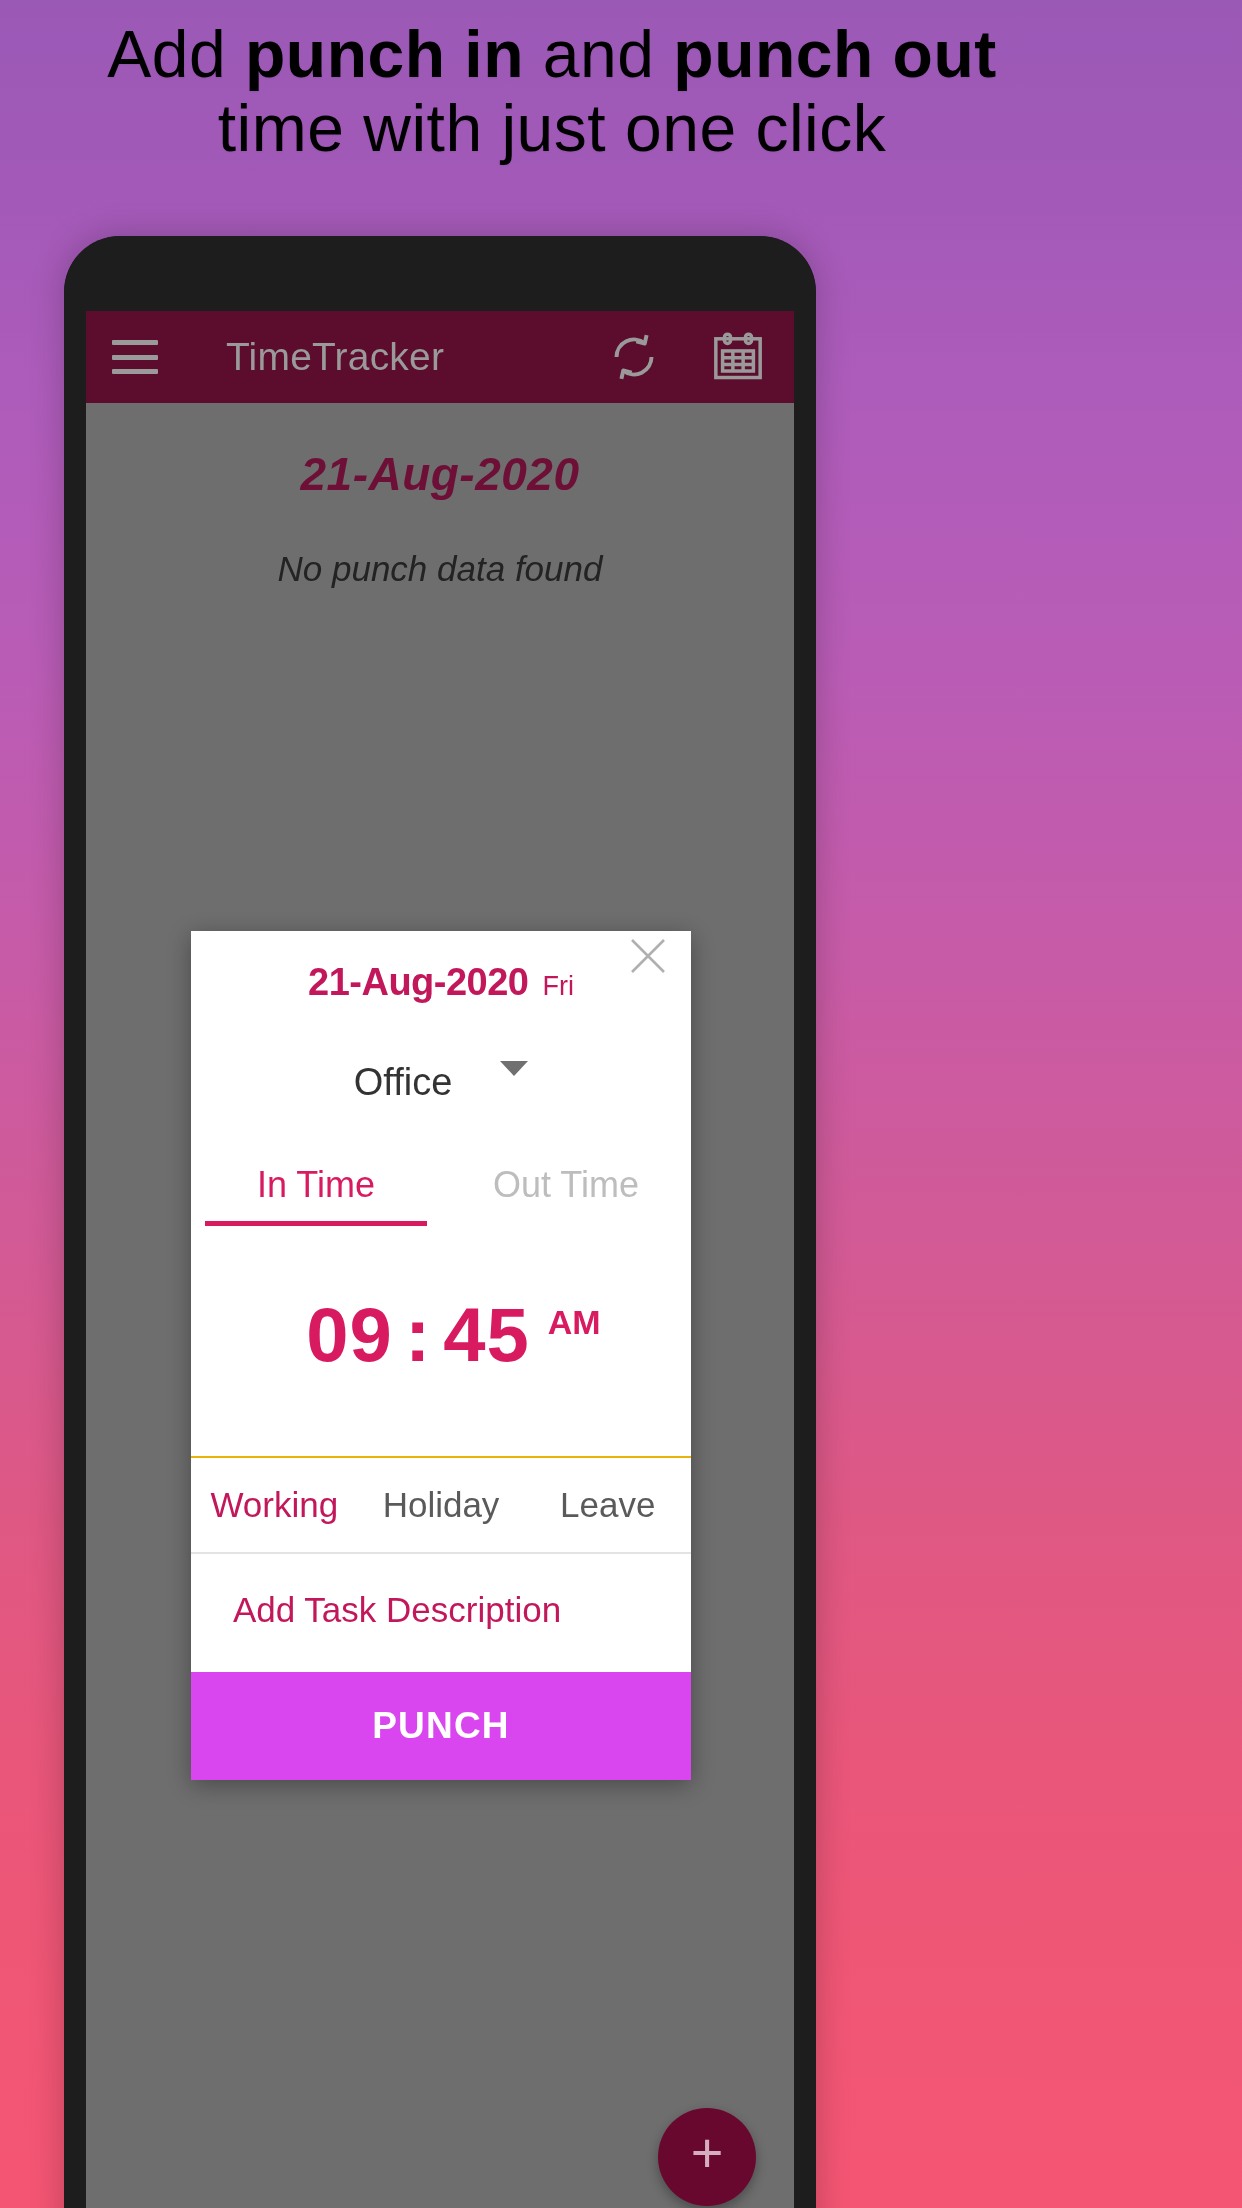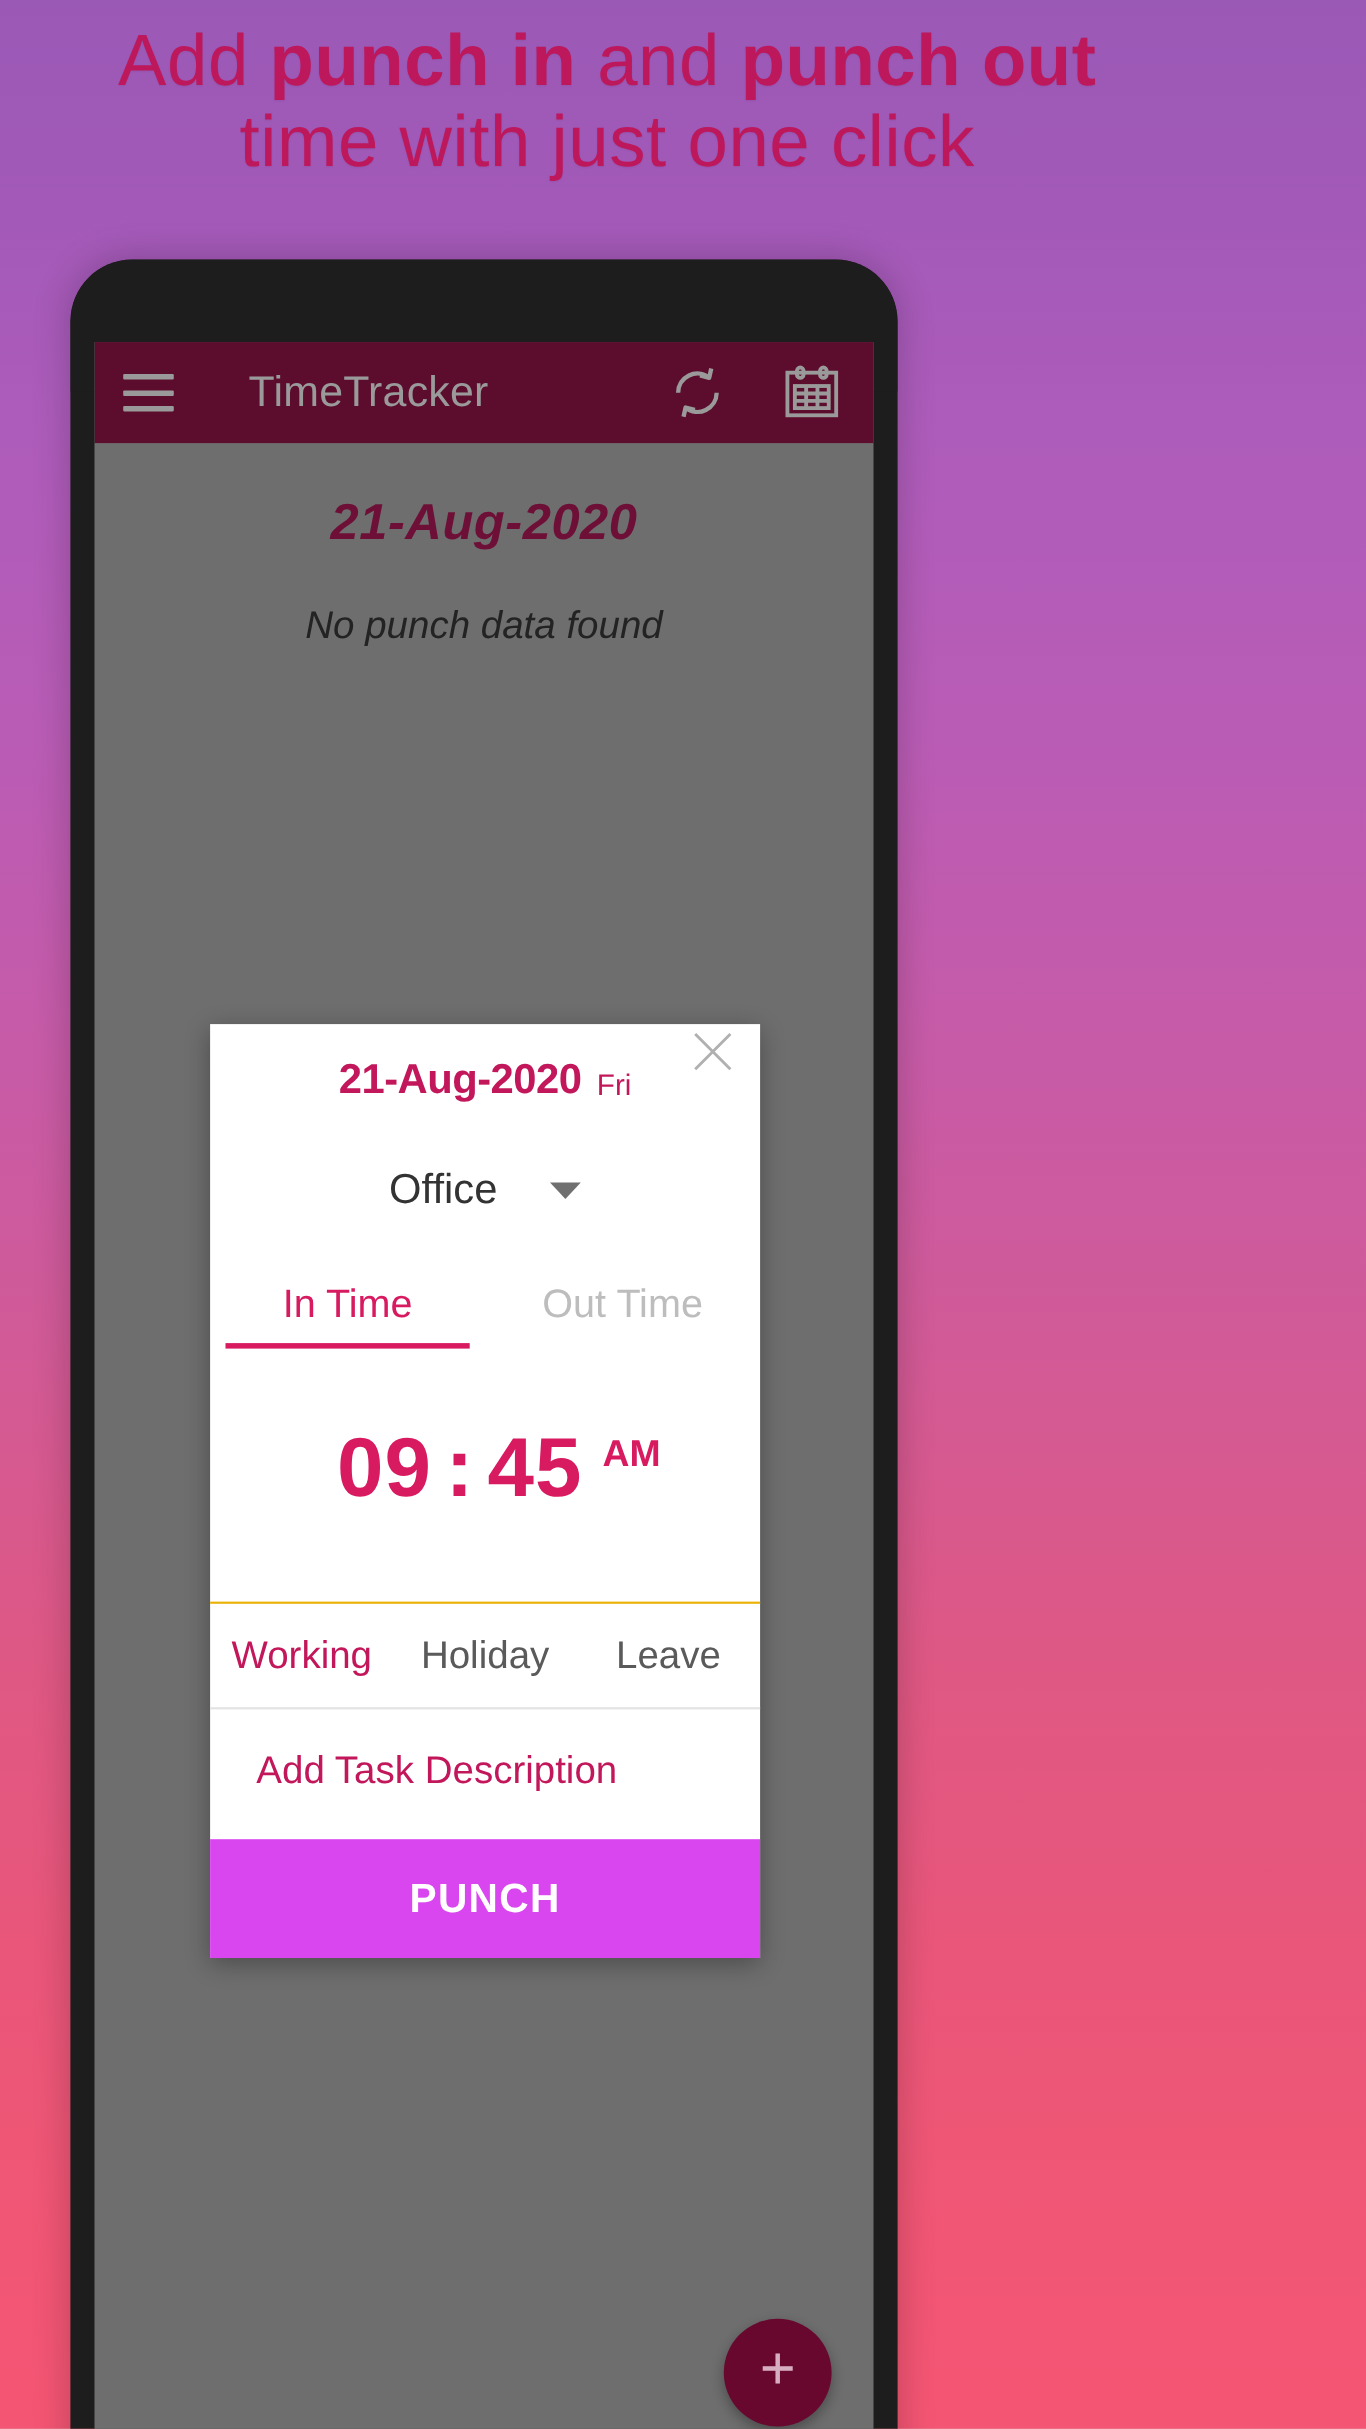--- a/index.html
+++ b/index.html
@@ -26,21 +26,21 @@
     position: relative;
   }
 
   
   .headline {
     position: absolute;
     top: 18px;
     left: 0;
     width: 1104px;
     text-align: center;
-    color: #be185d;
+    color: #000000;
     font-size: 66px;
     line-height: 1.12;
     letter-spacing: 0.5px;
     font-weight: 300;
     text-shadow: 0 1px 2px rgba(0,0,0,0.07);
   }
   .headline .b { font-weight: 700; }
   .headline-line2 { display: block; }
 
   
@@ -171,21 +171,20 @@
     width: 66px;
     height: 66px;
     display: flex;
     align-items: center;
     justify-content: center;
     cursor: pointer;
   }
 
   .dropdown-row {
     display: flex;
-    align-items: center;
     justify-content: center;
     padding-top: 42px;
     padding-bottom: 16px;
     cursor: pointer;
   }
   .dropdown-value {
     font-size: 38px;
     color: #333333;
     font-weight: 400;
   }

